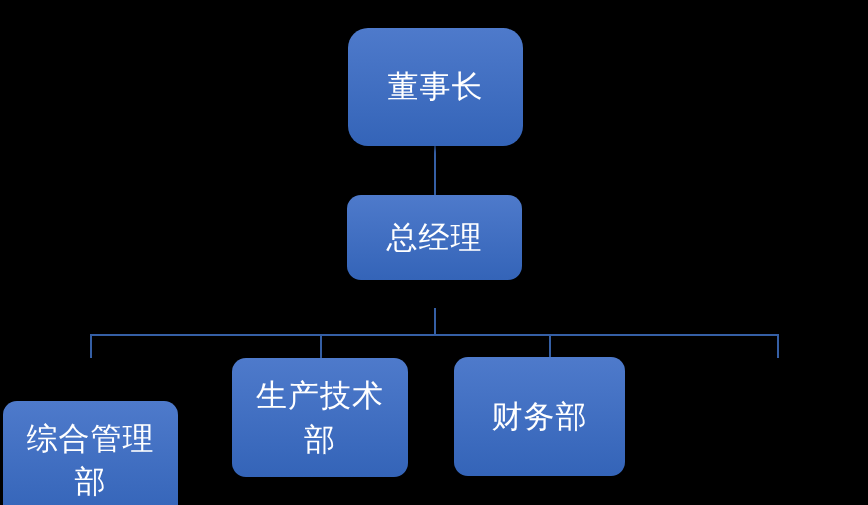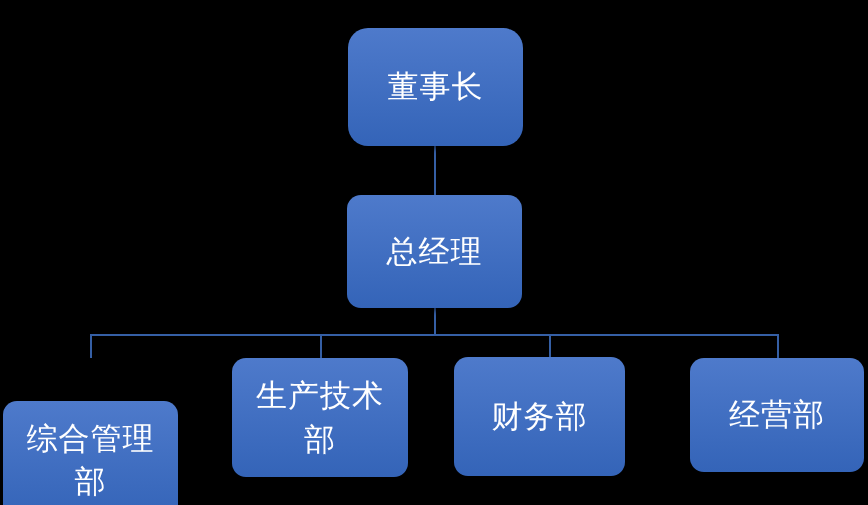--- a/index.html
+++ b/index.html
@@ -40,21 +40,21 @@
   }
   .node span {
     display: inline-block;
   }
   .connector {
     position: absolute;
     background: var(--connector);
   }
   
   #node-chairman        { left: 348px; top:  28px; width: 175px; height: 118px; border-radius: 20px; }
-  #node-general-manager { left: 347px; top: 195px; width: 175px; height: 113px; text-align: center; }
+  #node-general-manager { left: 347px; top: 195px; width: 175px; height: 85px; text-align: center; }
   #node-dept-admin      { left:   3px; top: 358px; width: 175px; height: 118px; margin-top: 43px; }
   #node-dept-prodtech   { left: 232px; top: 358px; width: 176px; height: 119px; font-family: Liberation Serif, serif; }
   #node-dept-finance    { left: 454px; top: 357px; width: 171px; height: 119px; }
   #node-dept-operations { left: 690px; top: 358px; width: 174px; height: 114px; }
   
   #conn-chairman-gm   { left: 434px; top: 146px; width:   2px; height: 49px; }
   #conn-gm-trunk      { left: 434px; top: 308px; width:   2px; height: 28px; }
   #conn-horizontal    { left:  90px; top: 334px; width: 689px; height:  2px; }
   #conn-drop-admin    { left:  90px; top: 334px; width:   2px; height: 24px; }
   #conn-drop-prodtech { left: 320px; top: 334px; width:   2px; height: 24px; }
@@ -84,17 +84,14 @@
 
   <div class="node" id="node-dept-admin">
     <span>综合管理部</span>
   </div>
   <div class="node" id="node-dept-prodtech">
     <span>生产技术部</span>
   </div>
   <div class="node" id="node-dept-finance">
     <span>财务部</span>
   </div>
-  <div class="node" id="node-dept-operations">
-    <span>经营部</span>
-  </div>
 
 </div>
 
 </body></html>

